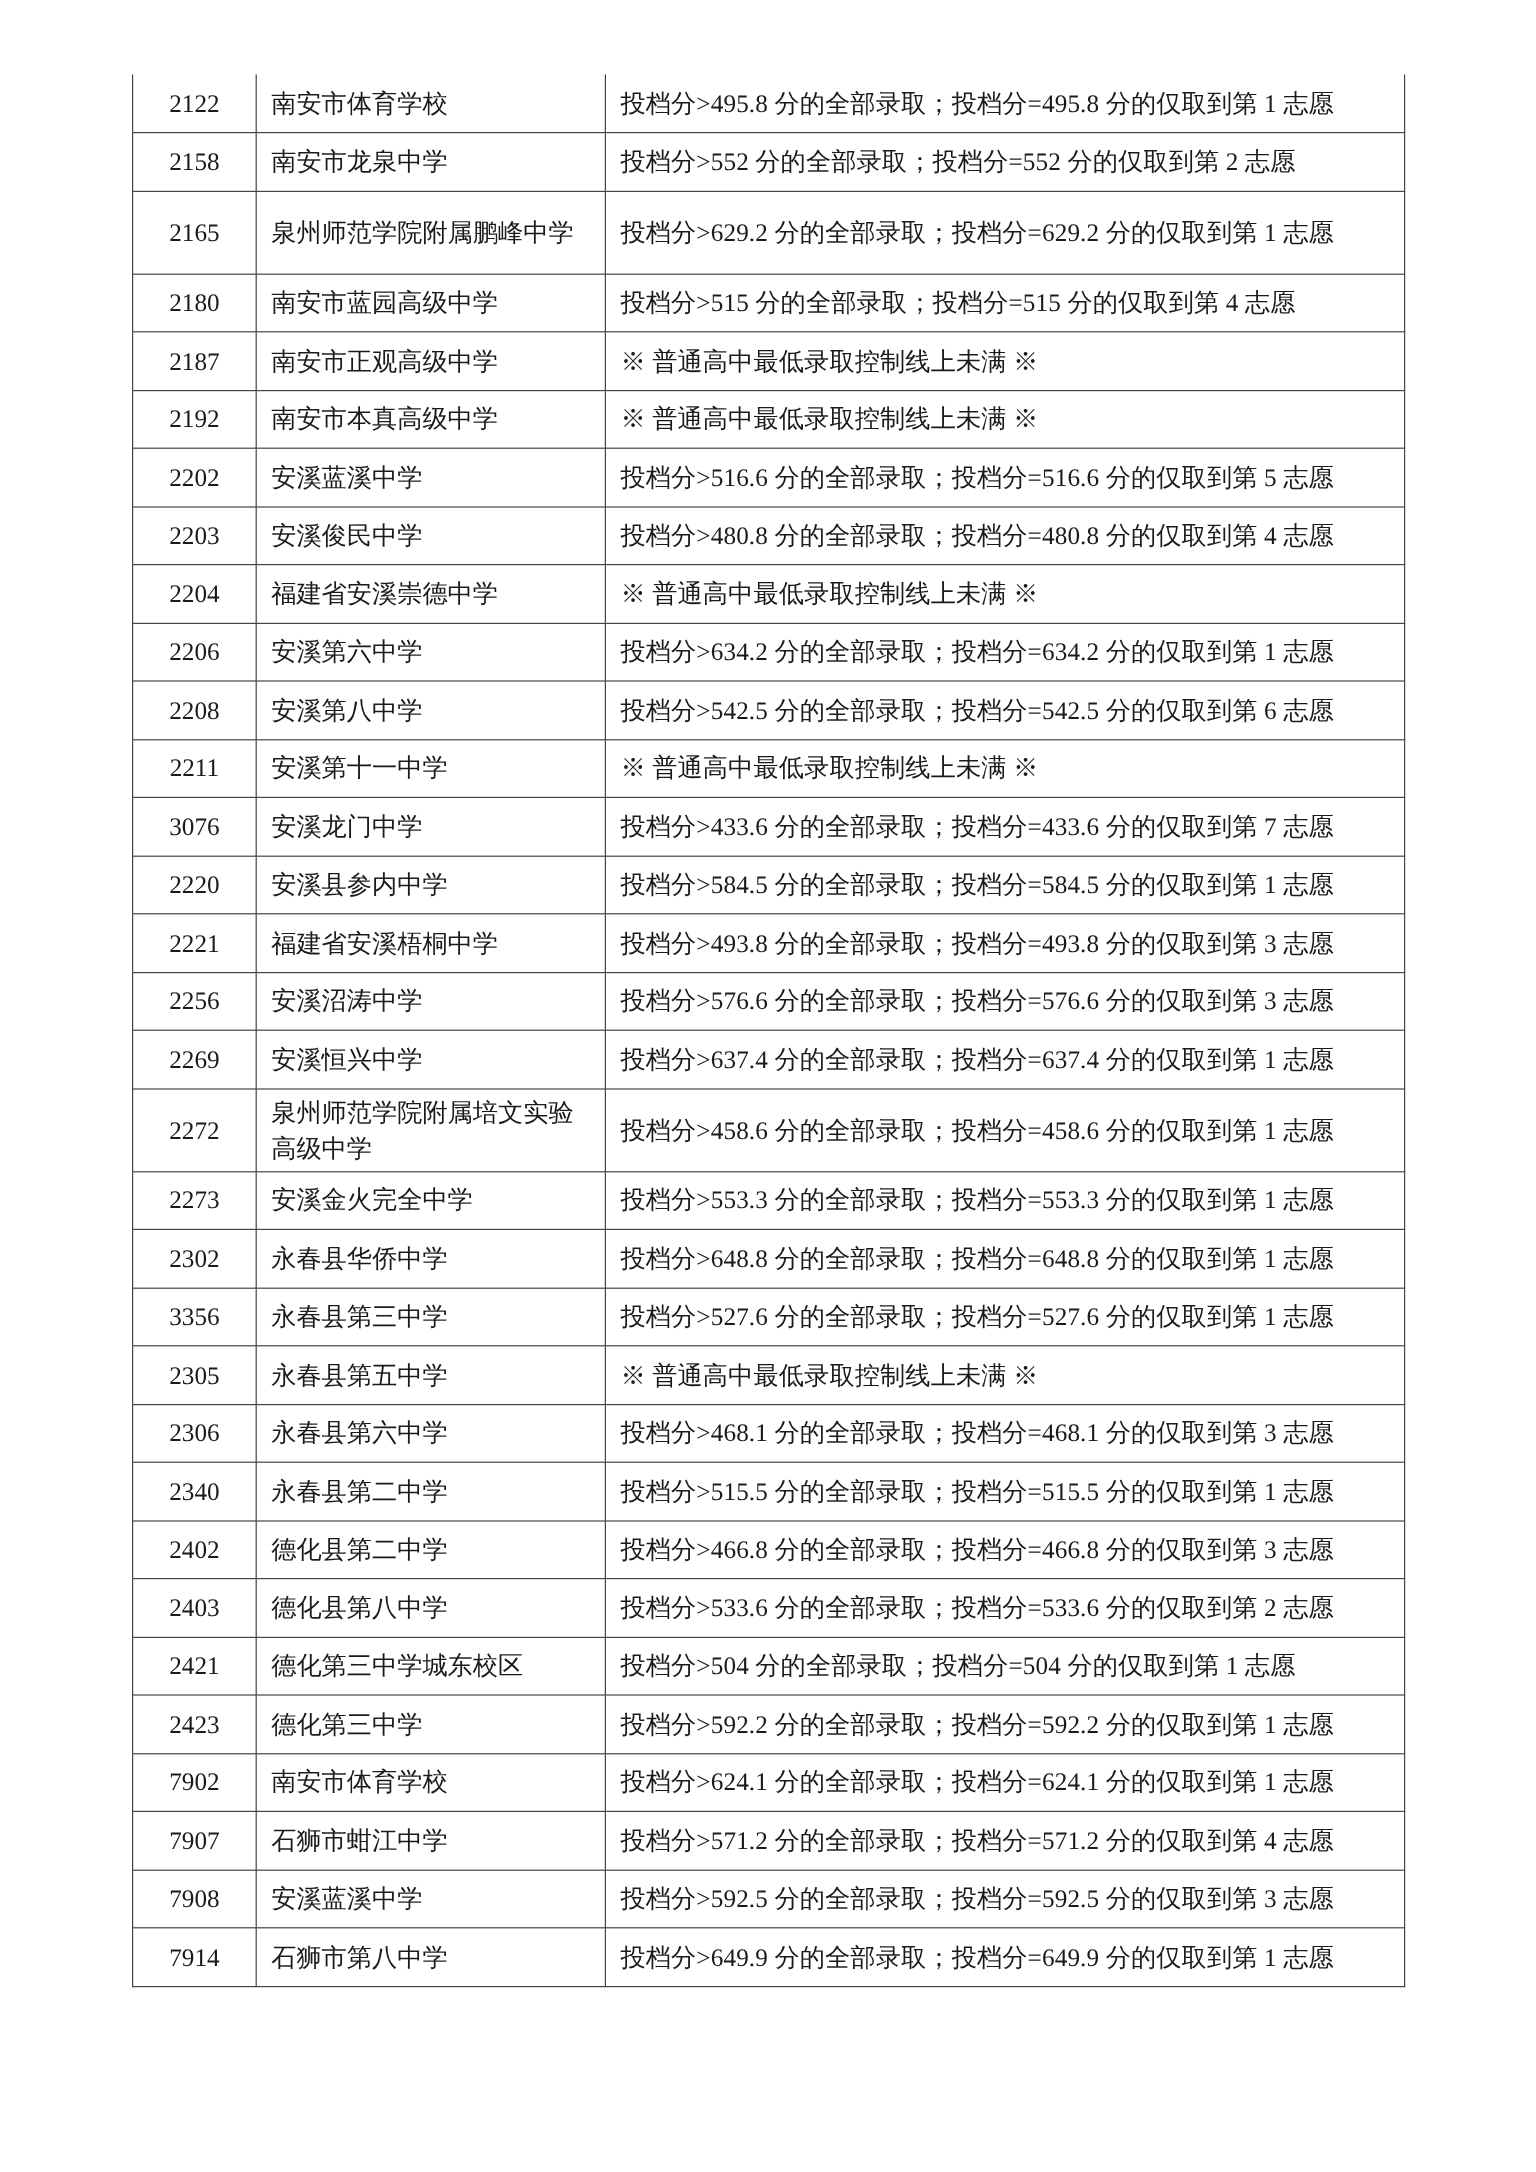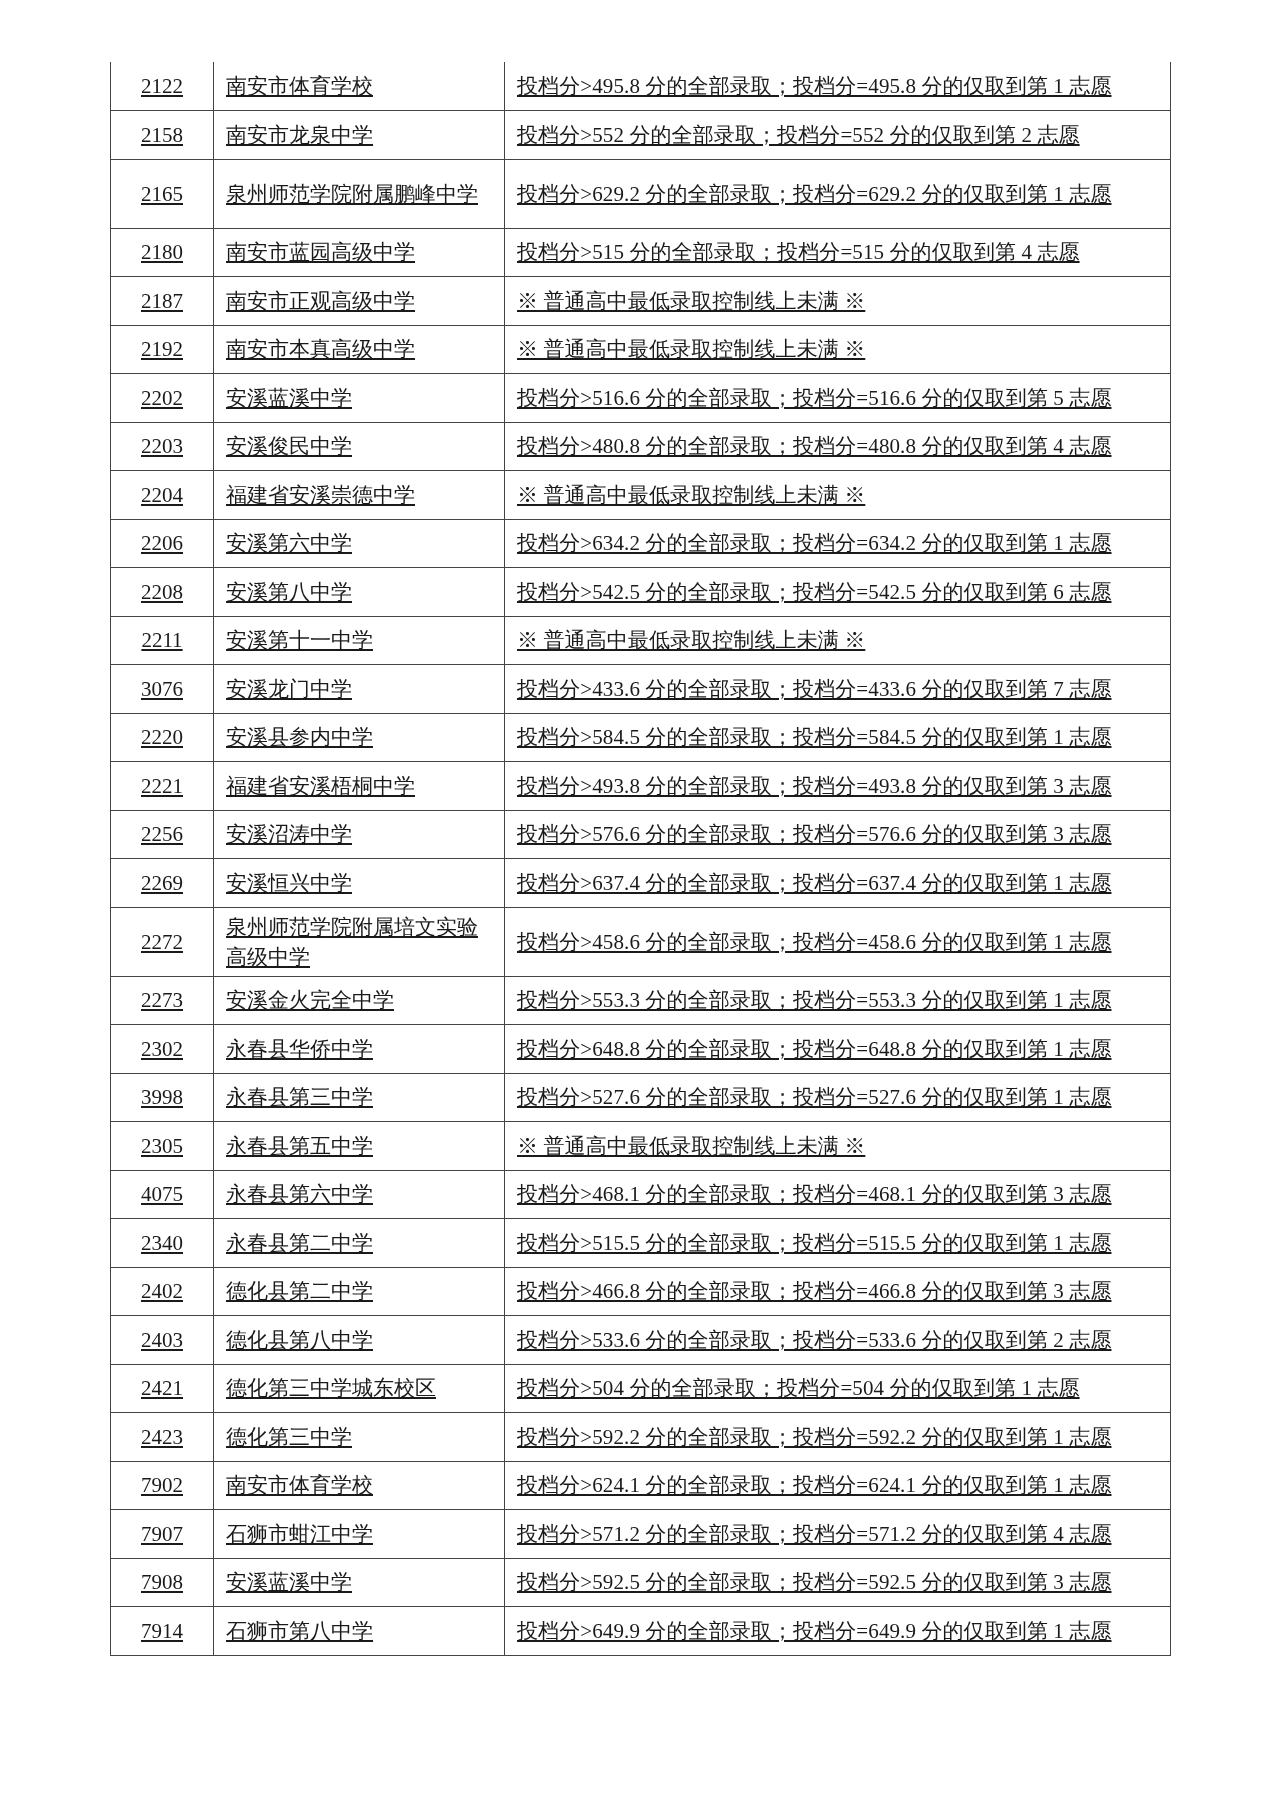--- a/index.html
+++ b/index.html
@@ -18,21 +18,20 @@
     .page {
       position: absolute;
       left: 110px;
       top: 62px;
       width: 1060px;
     }
     table.admissions {
       border-collapse: collapse;
       width: 1060px;
       table-layout: fixed;
-      text-decoration: underline;
     }
     table.admissions td {
       border: 1px solid #444;
       padding: 0;
       font-size: 21px;
       line-height: 30px;
       vertical-align: middle;
     }
     table.admissions tr:first-child td {
       border-top: none;
@@ -165,31 +164,31 @@
     <td class="code">2273</td>
     <td class="name">安溪金火完全中学</td>
     <td class="rule">投档分&gt;553.3 分的全部录取；投档分=553.3 分的仅取到第 1 志愿</td>
   </tr>
         <tr>
     <td class="code">2302</td>
     <td class="name">永春县华侨中学</td>
     <td class="rule">投档分&gt;648.8 分的全部录取；投档分=648.8 分的仅取到第 1 志愿</td>
   </tr>
         <tr>
-    <td class="code">3998</td>
+    <td class="code">3356</td>
     <td class="name">永春县第三中学</td>
     <td class="rule">投档分&gt;527.6 分的全部录取；投档分=527.6 分的仅取到第 1 志愿</td>
   </tr>
         <tr>
     <td class="code">2305</td>
     <td class="name">永春县第五中学</td>
     <td class="rule">※ 普通高中最低录取控制线上未满 ※</td>
   </tr>
         <tr>
-    <td class="code">4075</td>
+    <td class="code">2306</td>
     <td class="name">永春县第六中学</td>
     <td class="rule">投档分&gt;468.1 分的全部录取；投档分=468.1 分的仅取到第 3 志愿</td>
   </tr>
         <tr>
     <td class="code">2340</td>
     <td class="name">永春县第二中学</td>
     <td class="rule">投档分&gt;515.5 分的全部录取；投档分=515.5 分的仅取到第 1 志愿</td>
   </tr>
         <tr>
     <td class="code">2402</td>

